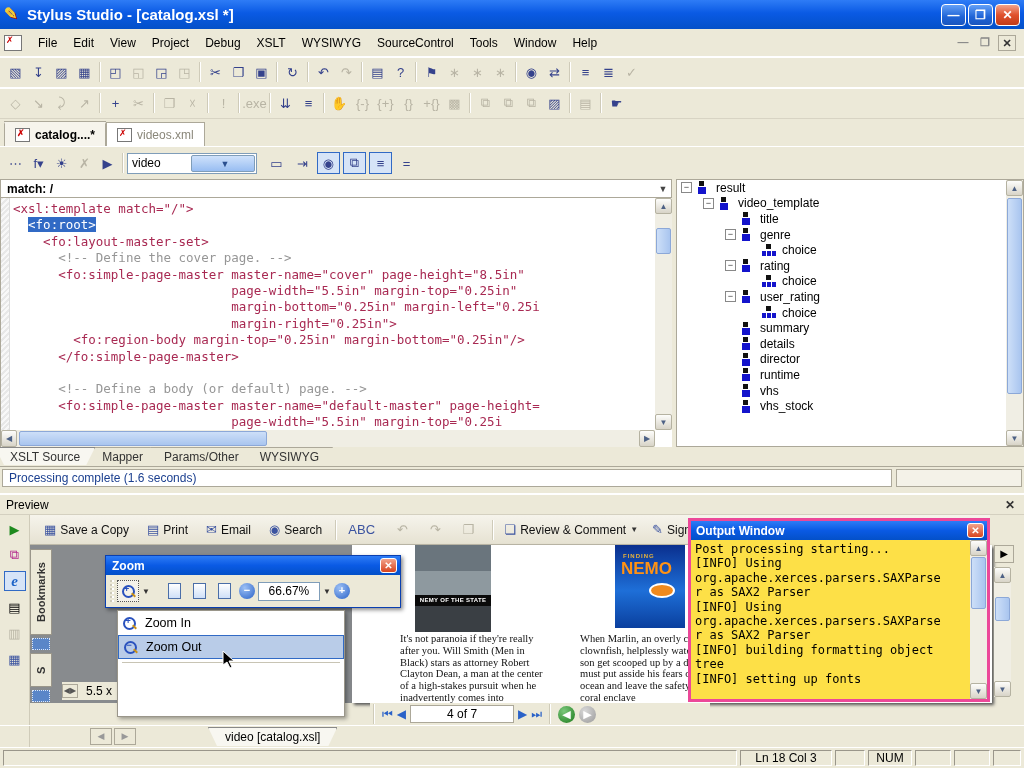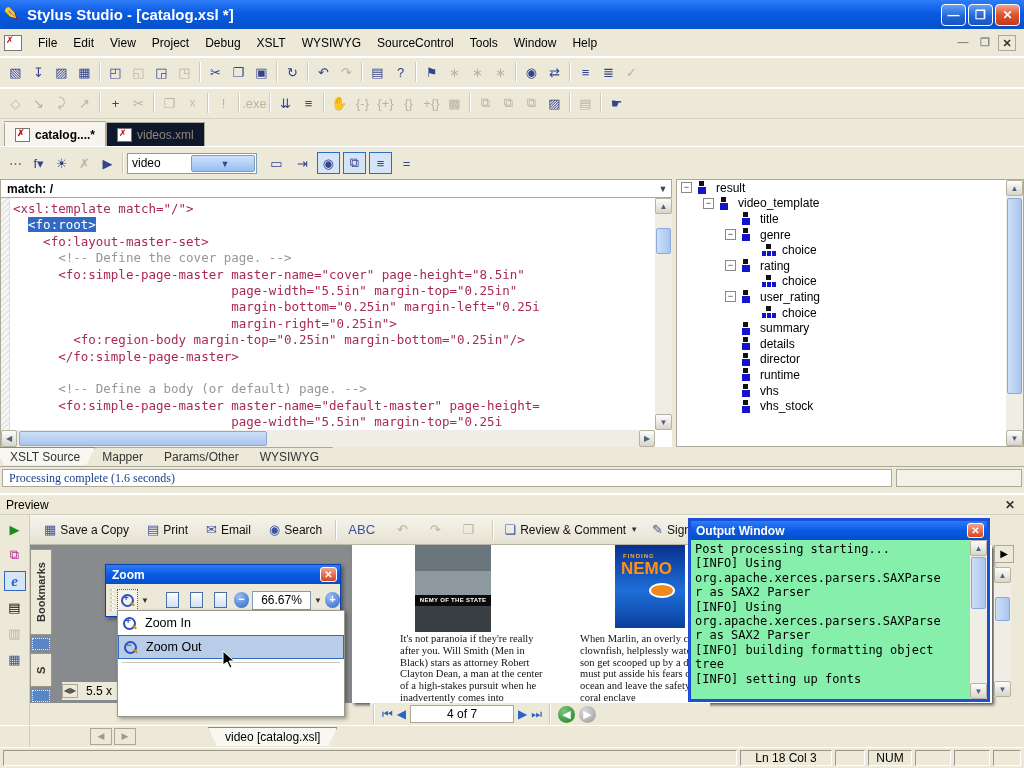--- a/index.html
+++ b/index.html
@@ -29,21 +29,21 @@
   .toolbar { left:0; top:57px; width:1024px; height:31px; display:flex; align-items:center; padding-left:4px;
     border-bottom:1px solid #ffffff; box-shadow:inset 0 1px 0 #fff; }
   .toolbar2 { top:88px; height:31px; border-bottom:1px solid #d8d4c4; }
   .tbtn { width:23px; height:22px; display:flex; align-items:center; justify-content:center; font-size:13px; color:#35428c; }
   .tbtn.dis { color:#b8b4a4; }
   .tsep { width:2px; height:20px; border-left:1px solid #cfcbb9; border-right:1px solid #fff; margin:0 3px; }
 
   
   .doctabs { left:0; top:119px; width:1024px; height:27px; display:flex; align-items:flex-end; padding-left:4px; }
   .doctab { height:24px; display:flex; align-items:center; gap:5px; padding:0 10px; border:1px solid #aca899; border-bottom:none;
-    background:#0f172a; color:#8a877a; }
+    background:#ffffff; color:#8a877a; }
   .doctab.active { background:#f6f4ec; color:#000; font-weight:bold; border-top:2px solid #f6f4ec; box-shadow:0 -1px 0 #aca899; }
   .xml-ic { width:15px; height:14px; background:#fff; border:1px solid #777; position:relative; font-size:9px; }
   .xml-ic::before { content:"✗"; color:#c00; position:absolute; left:1px; top:-1px; }
 
   .xsltbar { left:0; top:146px; width:1024px; height:33px; display:flex; align-items:center; padding-left:4px; border-top:1px solid #fff; }
   .combo { width:130px; height:21px; background:#fff; border:1px solid #7f9db9; display:flex; align-items:center; font-size:12px; }
   .combo span { flex:1; padding-left:4px; }
   .combo .drop { width:17px; height:17px; margin:1px; background:linear-gradient(180deg,#cfe2fb,#98bdf2); border:1px solid #7f9db9; border-radius:2px;
     color:#2a4f8f; font-size:9px; text-align:center; line-height:16px; }
   .boxed { border:1px solid #316ac5; background:#d6e4f7; }
@@ -76,21 +76,21 @@
   .ticon[data-kind="choice"]::before { content:""; position:absolute; left:4px; top:0; width:5px; height:5px; background:#111; }
   .ticon[data-kind="choice"]::after { content:""; position:absolute; left:0; top:7px; width:14px; height:5px;
     background:linear-gradient(90deg,#1414cc 0 4px,#fff 4px 5px,#1414cc 5px 9px,#fff 9px 10px,#1414cc 10px 14px); }
 
   
   .sheettabs { left:0; top:447px; width:1024px; height:20px; display:flex; align-items:flex-start; padding-left:2px; border-bottom:1px solid #aca899; }
   .sheettab { height:18px; padding:2px 14px 0; clip-path:polygon(0 0,100% 0,calc(100% - 9px) 100%,9px 100%); margin-left:-7px;
     background:#ece9d8; border-top:1px solid #aca899; color:#333; }
   .sheettab.active { background:#f8f7f1; font-weight:normal; z-index:2; border:1px solid #888; border-bottom:none; }
   .procbar { left:0; top:467px; width:1024px; height:22px; display:flex; gap:4px; padding:2px; }
-  .proc-field { flex:1; background:#fff; border:1px solid #aca899; color:#1b3f8f; display:flex; align-items:center; padding-left:6px;font-family:Liberation Serif, serif; }
+  .proc-field { flex:1; background:#fff; border:1px solid #aca899; color:#1b3f8f; display:flex; align-items:center; padding-left:6px; }
   .proc-field.empty { flex:0 0 126px; background:#f4f2e8; }
 
   .prevheader { left:0; top:493px; width:1024px; height:22px; border-top:2px solid #fff; border-bottom:1px solid #d4d0c0; display:flex; align-items:center; padding:0 6px; }
   .prevheader .x { margin-left:auto; width:16px; text-align:center; color:#333; font-weight:bold; }
 
   
   .sidebar-v { left:0; top:515px; width:30px; height:233px; border-right:1px solid #cfcbb9; display:flex; flex-direction:column; align-items:center; gap:6px; padding-top:4px; }
   .vbtn { width:22px; height:20px; display:flex; align-items:center; justify-content:center; font-size:13px; }
   .vbtn.sel { border:1px solid #316ac5; background:#d6e4f7; }
   .play { color:#1e8a1e; } .ie { color:#1d64c8; font-weight:bold; font-style:italic; font-family:"Liberation Serif",serif; font-size:15px; }
@@ -114,21 +114,21 @@
   .poster-enemy { left:63px; width:76px; height:87px; background:linear-gradient(180deg,#6a757d 0 30%,#8e999f 30% 60%,#3a3f44 60% 100%); }
   .poster-enemy .strip { position:absolute; left:0; top:50px; width:100%; height:11px; background:#0a0a0a; color:#fff; font-size:6px; text-align:center; line-height:11px; letter-spacing:.3px; font-weight:bold; }
   .poster-nemo { left:263px; width:70px; height:83px; background:linear-gradient(180deg,#0a2f8e,#1e6fd8 55%,#0a3f9e); }
   .poster-nemo .fin { position:absolute; left:8px; top:8px; color:#e8b23a; font-weight:bold; font-size:6px; letter-spacing:1px; }
   .poster-nemo .nem { position:absolute; left:6px; top:14px; color:#ff9214; font-weight:bold; font-size:17px; font-family:"Liberation Sans",sans-serif; }
   .poster-nemo .fish { position:absolute; left:34px; top:38px; width:26px; height:15px; background:#f08a1e; border-radius:50%; border:2px solid #fff; }
   .desc { position:absolute; top:88px; width:148px; font-family:"Liberation Serif",serif; font-size:10.5px; line-height:11.8px; color:#111; }
   .desc.d1 { left:48px; } .desc.d2 { left:228px; width:140px; }
 
   
-  .zoomwin { left:105px; top:555px; width:236px; height:53px; border:1px solid #0a3fb0; background:#ece9d8; box-shadow:2px 2px 4px rgba(0,0,0,.45); z-index:30;margin-top:9px; }
+  .zoomwin { left:105px; top:555px; width:296px; height:53px; border:1px solid #0a3fb0; background:#ece9d8; box-shadow:2px 2px 4px rgba(0,0,0,.45); z-index:30; }
   .zoomwin .zt { height:19px; background:linear-gradient(180deg,#2E7CF6,#0A5AE4 50%,#0350C8); color:#fff; font-weight:bold; font-size:12px; display:flex; align-items:center; padding:0 3px 0 6px; }
   .zoomwin .zt .zx { margin-left:auto; width:17px; height:15px; border-radius:3px; border:1px solid #fff; background:linear-gradient(180deg,#F2A38B,#D8441F); text-align:center; line-height:13px; font-size:10px; }
   .ztools { height:32px; display:flex; align-items:center; gap:3px; padding-left:4px; }
   .zgrip { width:4px; height:22px; border-left:2px dotted #9a96885e; border-right:2px dotted #fff; }
   .mag { width:15px; height:15px; position:relative; }
   .mag::before { content:""; position:absolute; left:1px; top:1px; width:9px; height:9px; border:2px solid #2a52be; border-radius:50%; }
   .mag::after { content:""; position:absolute; left:10px; top:10px; width:5px; height:2px; background:#c89018; transform:rotate(45deg); }
   .mag .sign { position:absolute; left:3.5px; top:0.5px; font-size:9px; font-weight:bold; color:#2a52be; }
   .zbtn { width:22px; height:22px; display:flex; align-items:center; justify-content:center; }
   .zbtn.sel-dot { border:1px dotted #555; background:#f4f2ea; }
@@ -137,21 +137,21 @@
   .circle-btn { width:16px; height:16px; border-radius:50%; background:radial-gradient(circle at 35% 30%,#9cc0f5,#2a62c8); color:#fff; font-weight:bold; font-size:11px; line-height:15px; text-align:center; }
 
   .zoommenu { left:117px; top:610px; width:228px; height:107px; background:#fff; border:1px solid #9a968a; box-shadow:2px 2px 4px rgba(0,0,0,.35); z-index:31; }
   .zmi { height:24px; display:flex; align-items:center; gap:8px; padding:0 6px 0 4px; font-size:12.5px; }
   .zmi.hl { background:#b9cce8; border:1px solid #316ac5; }
   .zmi .mag { flex:none; }
   .zmi-sep { border-top:1px solid #c8c4b4; margin:3px 4px; }
   .zmi.noicon { padding-left:31px; }
 
   
-  .outwin { left:688px; top:518px; width:302px; height:184px; border:3px solid #1d4ed8; background:#86efac; z-index:25; }
+  .outwin { left:688px; top:518px; width:302px; height:184px; border:3px solid #ec4899; background:#fde047; z-index:25; }
   .outwin .ot { height:19px; background:linear-gradient(180deg,#2E7CF6,#0A5AE4 50%,#0350C8); color:#fff; font-weight:bold; font-size:12px; display:flex; align-items:center; padding:0 3px 0 5px; }
   .outwin .ot .zx { margin-left:auto; width:17px; height:15px; border-radius:3px; border:1px solid #fff; background:linear-gradient(180deg,#F2A38B,#D8441F); text-align:center; line-height:13px; font-size:10px; color:#fff; }
   .outbody { position:relative; height:159px; overflow:hidden; }
   .outtext { position:absolute; left:4px; top:2px; width:268px; font-family:"DejaVu Sans Mono","Liberation Mono",monospace; font-size:12px; line-height:14.4px; white-space:pre; }
   .outsb { position:absolute; right:0; top:0; width:17px; height:159px; background:#f0eee4; display:flex; flex-direction:column; }
   .outsb .sb-btn { height:16px; }
   .outsb .sb-thumb { flex:0 0 52px; margin:1px 1px; }
   .outsb .filler { flex:1; }
 
   

